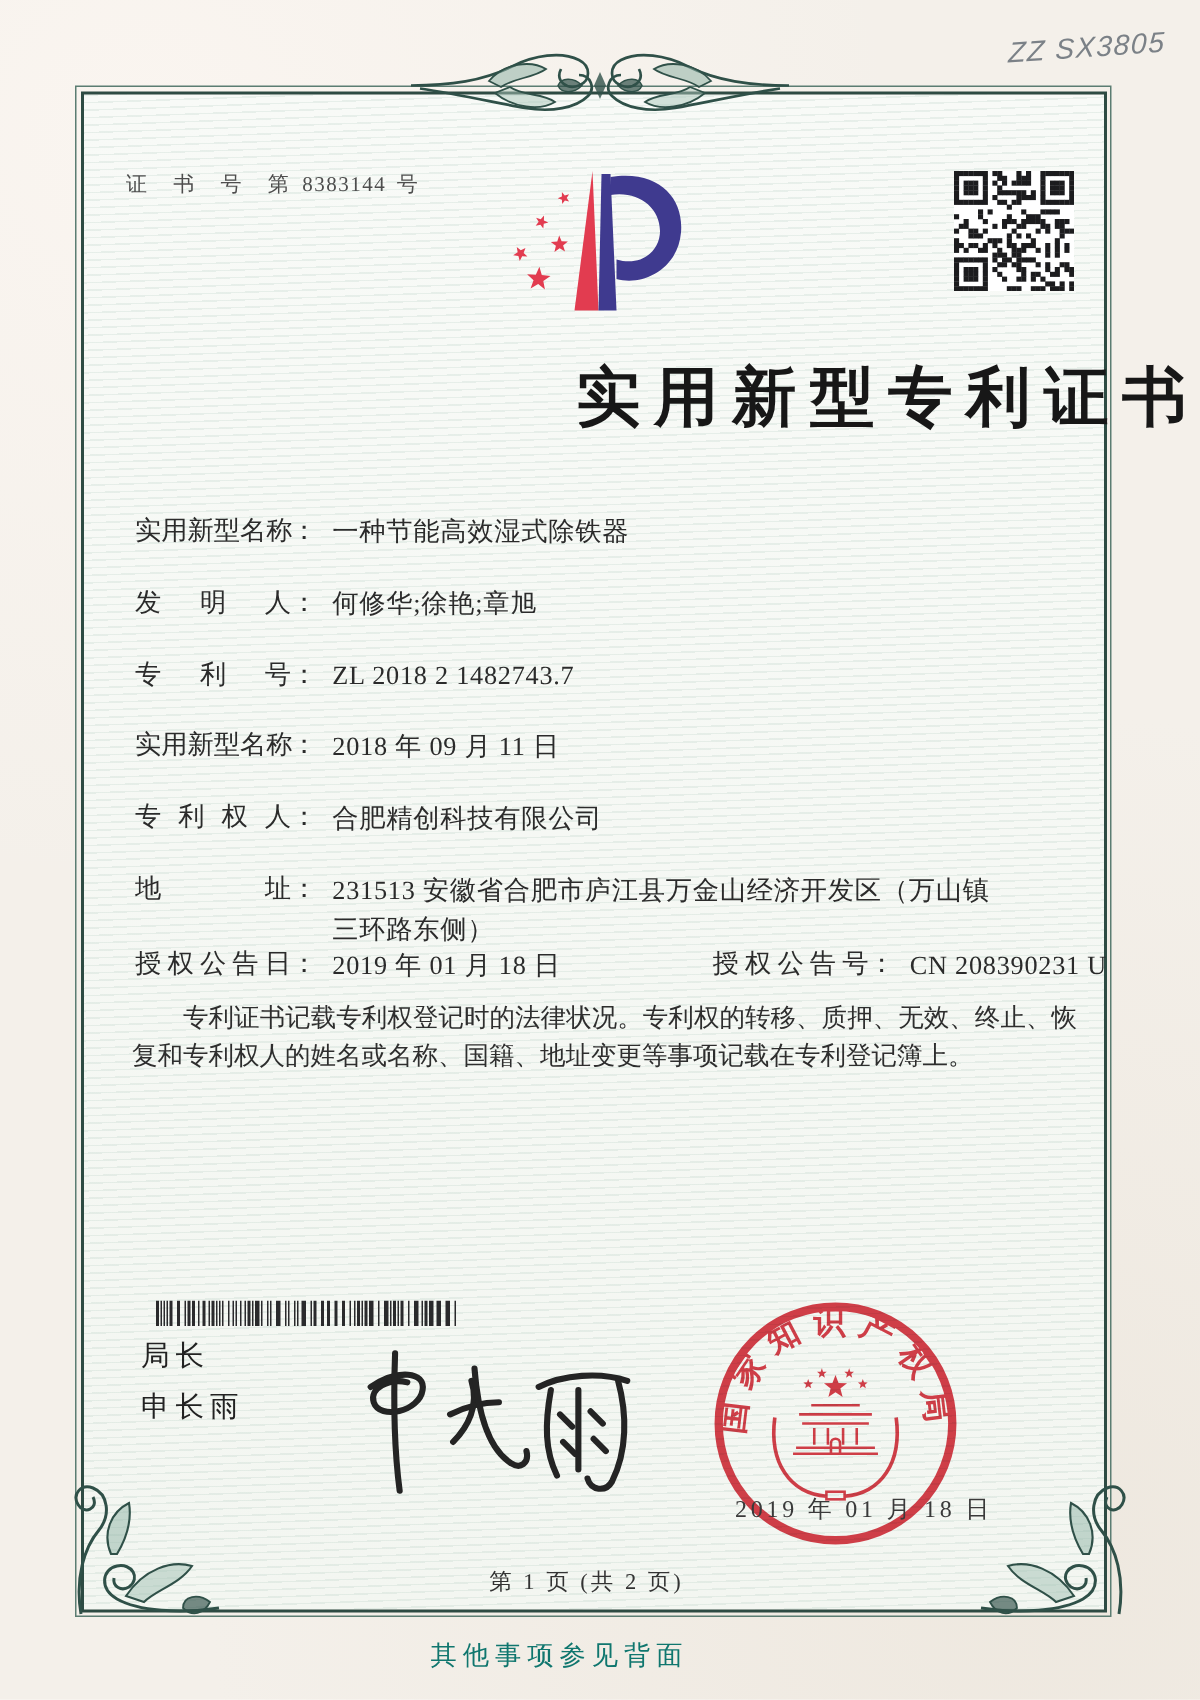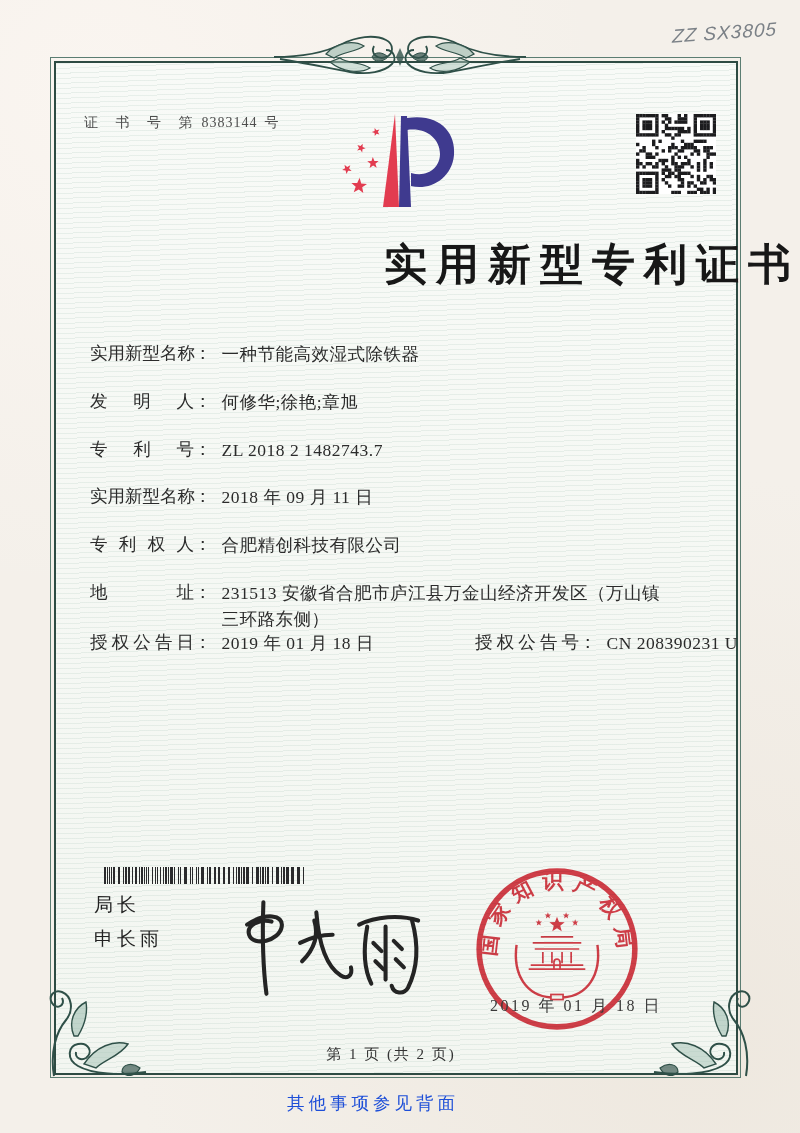--- a/index.html
+++ b/index.html
@@ -59,21 +59,21 @@
   .body-text p{margin:0;text-indent:2em;}
   
   .barcode{position:absolute;left:104px;top:867px;width:204px;height:17px;}
   .director{position:absolute;left:94px;top:888px;font-size:19px;line-height:34px;letter-spacing:4px;color:#222;}
   .signature{position:absolute;left:218px;top:890px;width:215px;height:112px;}
   
   .seal{position:absolute;left:466px;top:858px;width:182px;height:182px;mix-blend-mode:multiply;opacity:.94;}
   .seal-date{position:absolute;left:490px;top:996px;font-size:16px;letter-spacing:2.5px;color:#3a3a3a;white-space:nowrap;}
   
   .page-info{position:absolute;left:0;top:1045px;width:100%;text-align:center;font-size:15px;letter-spacing:2px;color:#333;padding-right:18px;box-sizing:border-box;}
-  .back-note{position:absolute;left:0;top:1091px;width:746px;text-align:center;font-size:17.5px;letter-spacing:4px;color:#1d4ed8;}
+  .back-note{position:absolute;left:0;top:1091px;width:746px;text-align:center;font-size:17.5px;letter-spacing:4px;color:#0f766e;}
   svg{display:block;}
 </style>
 </head>
 <body>
 
 <div class="page">
 
   <div class="frame">
     <div class="frame-inner"></div>
   </div>
@@ -431,20 +431,21 @@
     </div>
     <div class="row r6">
       <span class="lbl">授权公告日</span><span class="colon">：</span><span class="val">2019 年 01 月 18 日</span>
       <span class="pair2">
         <span class="lbl">授权公告号</span><span class="colon">：</span><span class="val">CN 208390231 U</span>
       </span>
     </div>
   </div>
 
   <div class="body-text">
+    <p>专利证书记载专利权登记时的法律状况。专利权的转移、质押、无效、终止、恢复和专利权人的姓名或名称、国籍、地址变更等事项记载在专利登记簿上。</p>
   </div>
 
   <svg class="barcode" viewBox="0 0 204 17" preserveAspectRatio="none">
     <g id="barcode-bars">
         <rect x="0" y="0" width="2" height="17" fill="#2a2a2c"></rect>
         <rect x="3" y="0" width="1" height="17" fill="#2a2a2c"></rect>
         <rect x="5" y="0" width="1" height="17" fill="#2a2a2c"></rect>
         <rect x="7" y="0" width="1" height="17" fill="#2a2a2c"></rect>
         <rect x="9" y="0" width="2" height="17" fill="#2a2a2c"></rect>
         <rect x="14" y="0" width="2" height="17" fill="#2a2a2c"></rect>

